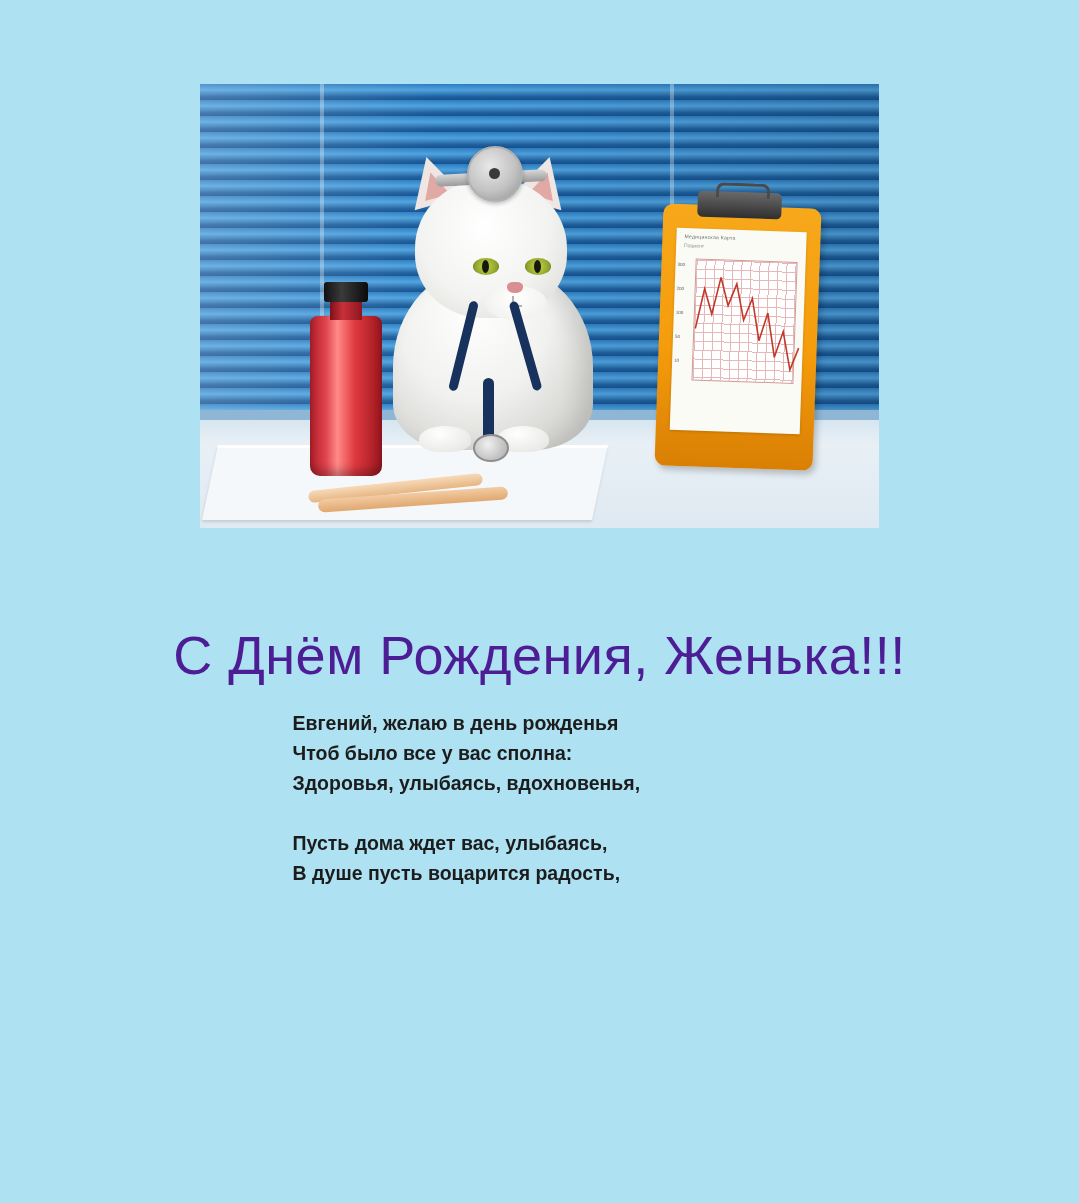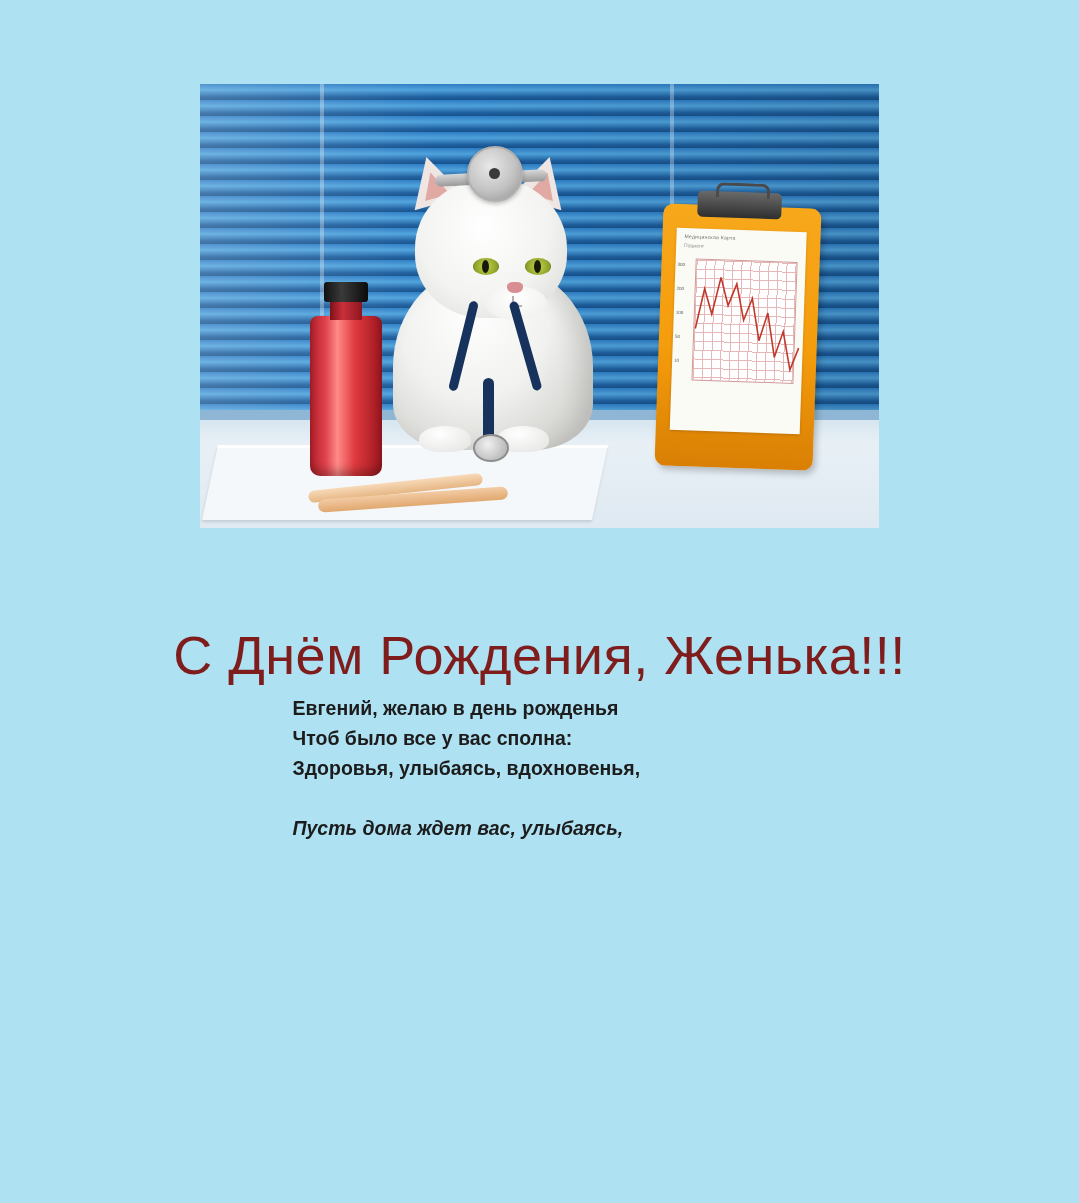--- a/index.html
+++ b/index.html
@@ -380,34 +380,34 @@
     left: 2px;
     font-size: 4.5px;
     color: #555;
   }
   .chartline { position: absolute; left: 20px; top: 30px; }
 
   
   .headline {
     margin-top: 96px;
     font-size: 54px;
-    color: #7f1d1d;
+    color: #4c1d95;
     letter-spacing: 0.5px;
     white-space: nowrap;
   }
   .poem {
-    margin-top: 7px;
+    margin-top: 22px;
     width: 500px;
     margin-left: 6px;
     color: #1c1c1c;
     font-size: 19.5px;
     line-height: 30px;
     font-weight: bold;
   }
-  .poem .stanza + .stanza { margin-top: 30px; font-style: italic; }
+  .poem .stanza + .stanza { margin-top: 30px; }
   .poem .line { white-space: nowrap; }
 </style>
 </head>
 <body>
 
 <div class="card">
 
   <div class="photo-wrap">
     <div class="photo">
 
@@ -479,16 +479,17 @@
   <div class="headline">С Днём Рождения, Женька!!!</div>
 
   <div class="poem">
     <div class="stanza">
       <div class="line">Евгений, желаю в день рожденья</div>
       <div class="line">Чтоб было все у вас сполна:</div>
       <div class="line">Здоровья, улыбаясь, вдохновенья,</div>
     </div>
     <div class="stanza">
       <div class="line">Пусть дома ждет вас, улыбаясь,</div>
+      <div class="line">В душе пусть воцарится радость,</div>
     </div>
   </div>
 
 </div>
 
 </body></html>

